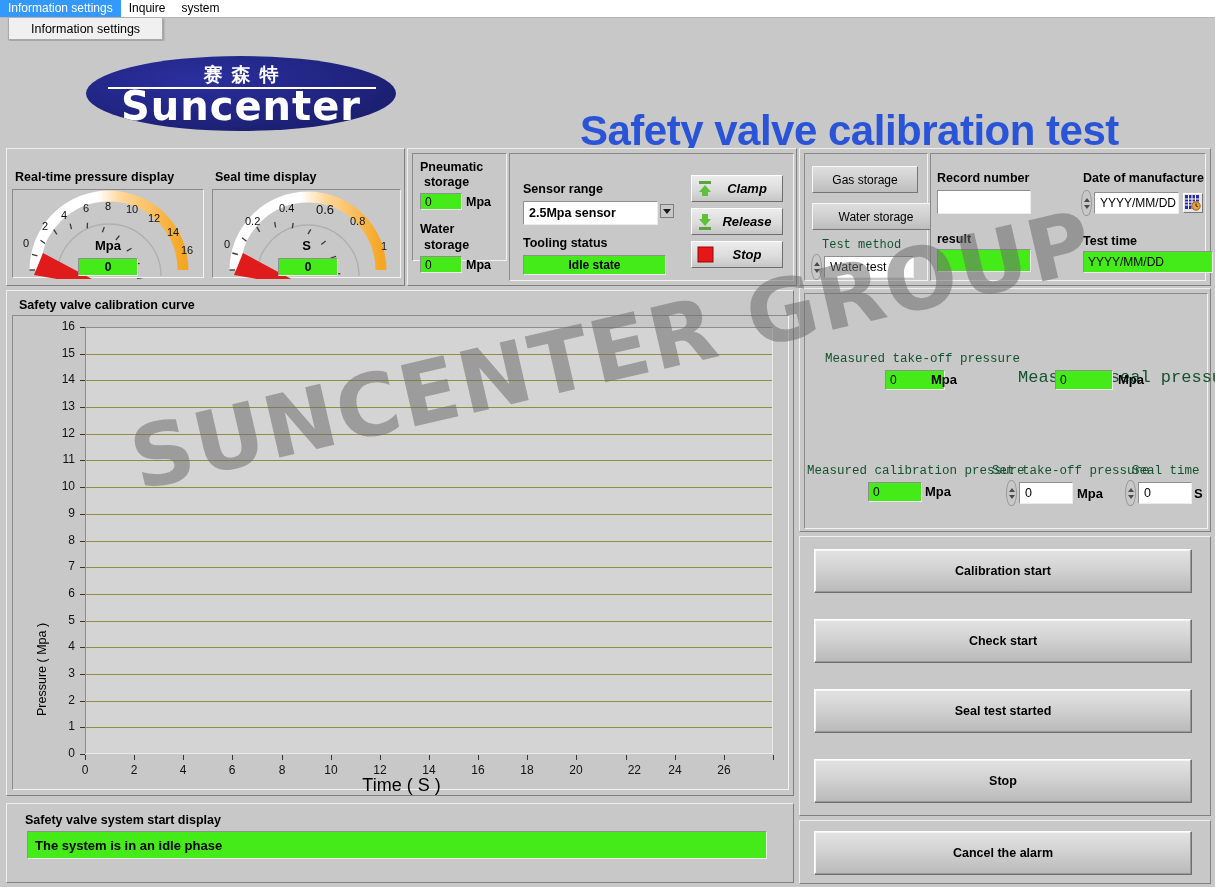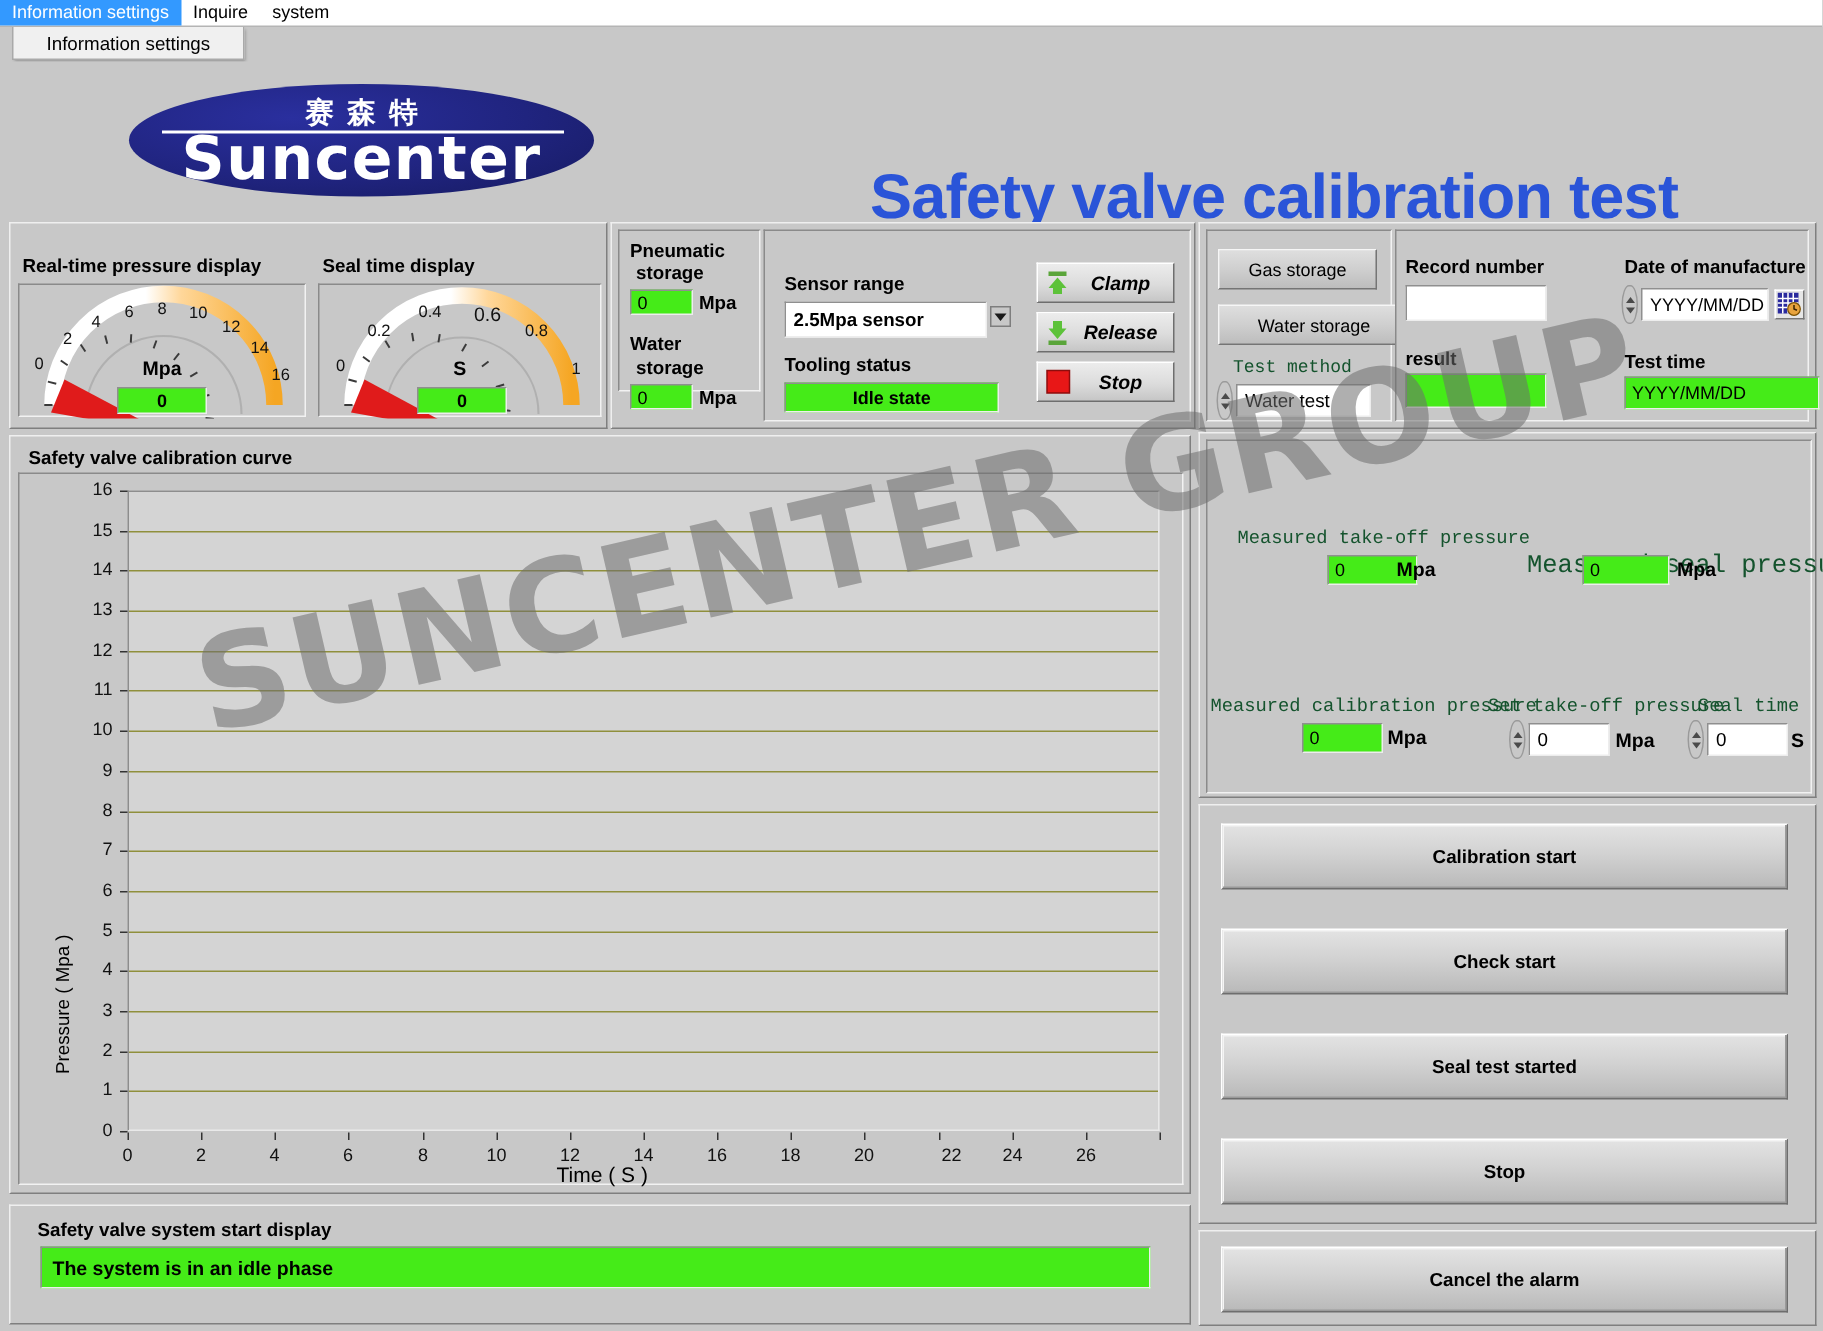--- a/index.html
+++ b/index.html
@@ -227,21 +227,21 @@
   }
   .gridline { position:absolute; left:0; width:100%; height:1px; background:#8f8f3c; }
   .ytick { position:absolute; right:0; font-size:12px; color:#111; text-align:right; white-space:nowrap; }
   .ytickmark { position:absolute; width:5px; height:1px; background:#333; }
   .xtick { position:absolute; font-size:12px; color:#111; text-align:center; white-space:nowrap; }
   .xtickmark { position:absolute; width:1px; height:5px; background:#333; }
   .axis-y-title {
     position:absolute; font-size: 12.5px; color:#000;
     transform: rotate(-90deg); transform-origin: left top; white-space: nowrap;
   }
-  .axis-x-title { position:absolute; font-size:14px; color:#000; white-space:nowrap; }
+  .axis-x-title { position:absolute; font-size:18px; color:#000; white-space:nowrap; }
 
   
   .watermark {
     position:absolute; left: 120px; top: 300px;
     font-size: 86px; font-weight: bold; color: rgba(110,110,110,0.55);
     transform: rotate(-13deg);
     white-space: nowrap;
     pointer-events:none;
     letter-spacing: 2px;
     font-family: "DejaVu Sans", sans-serif;

